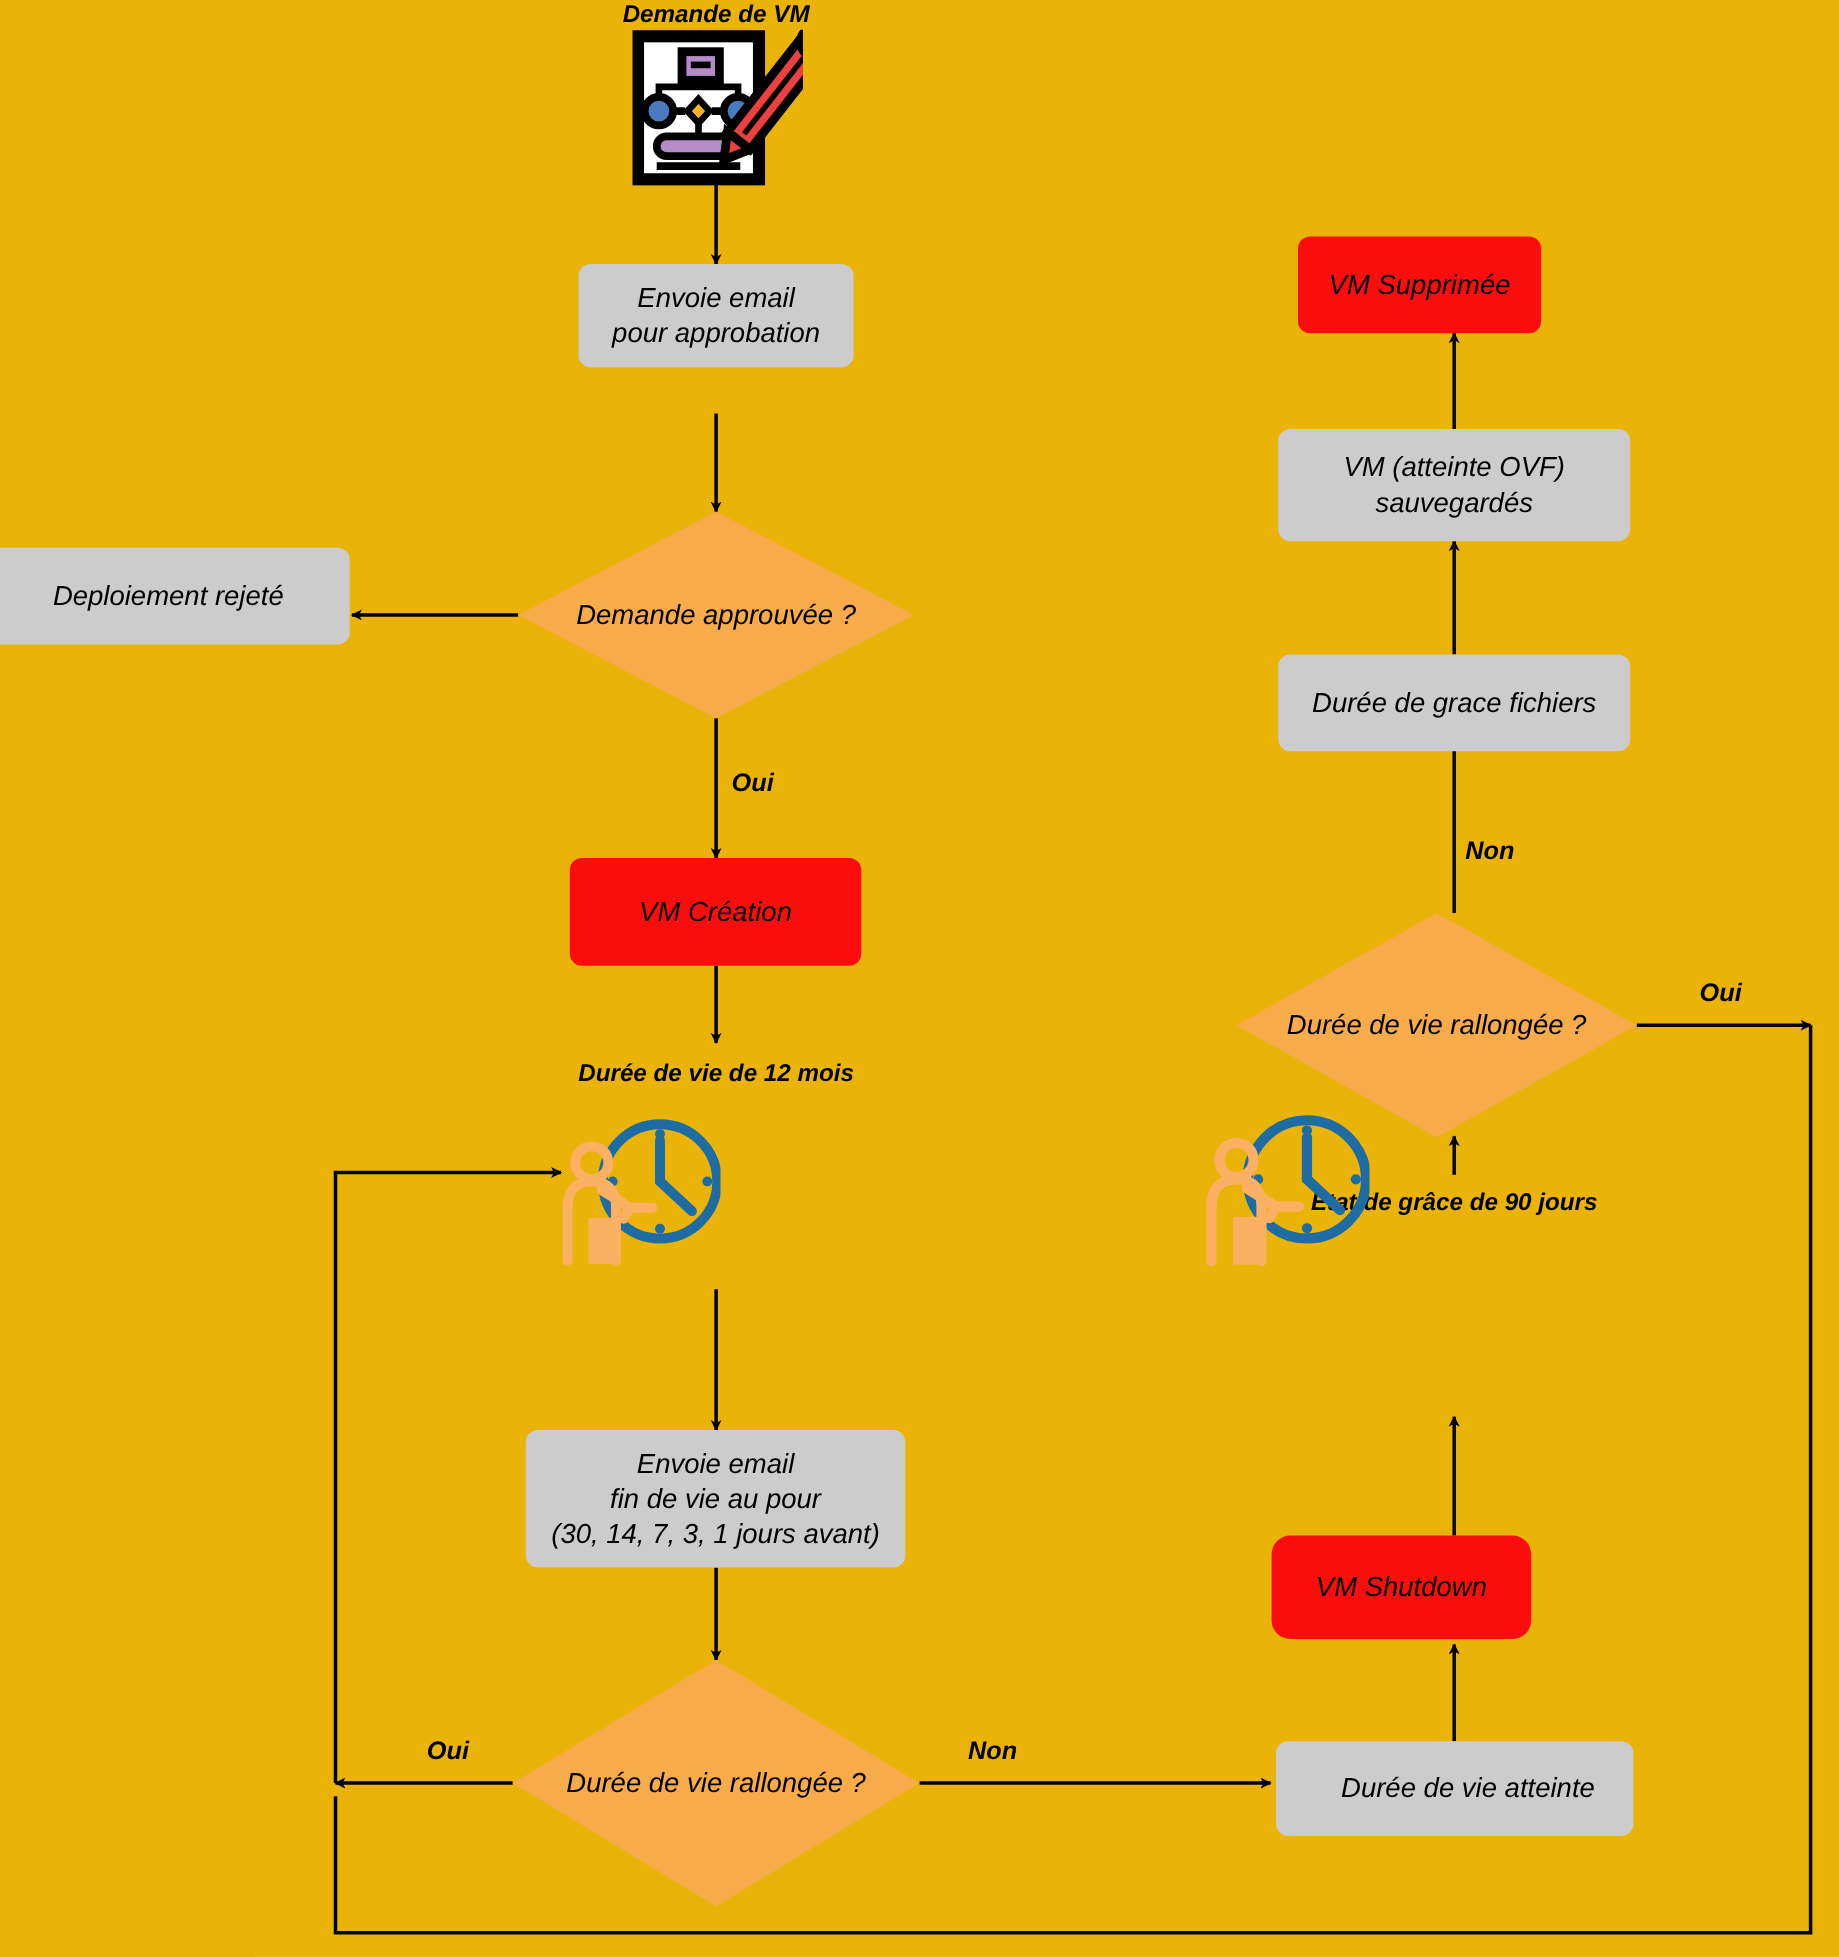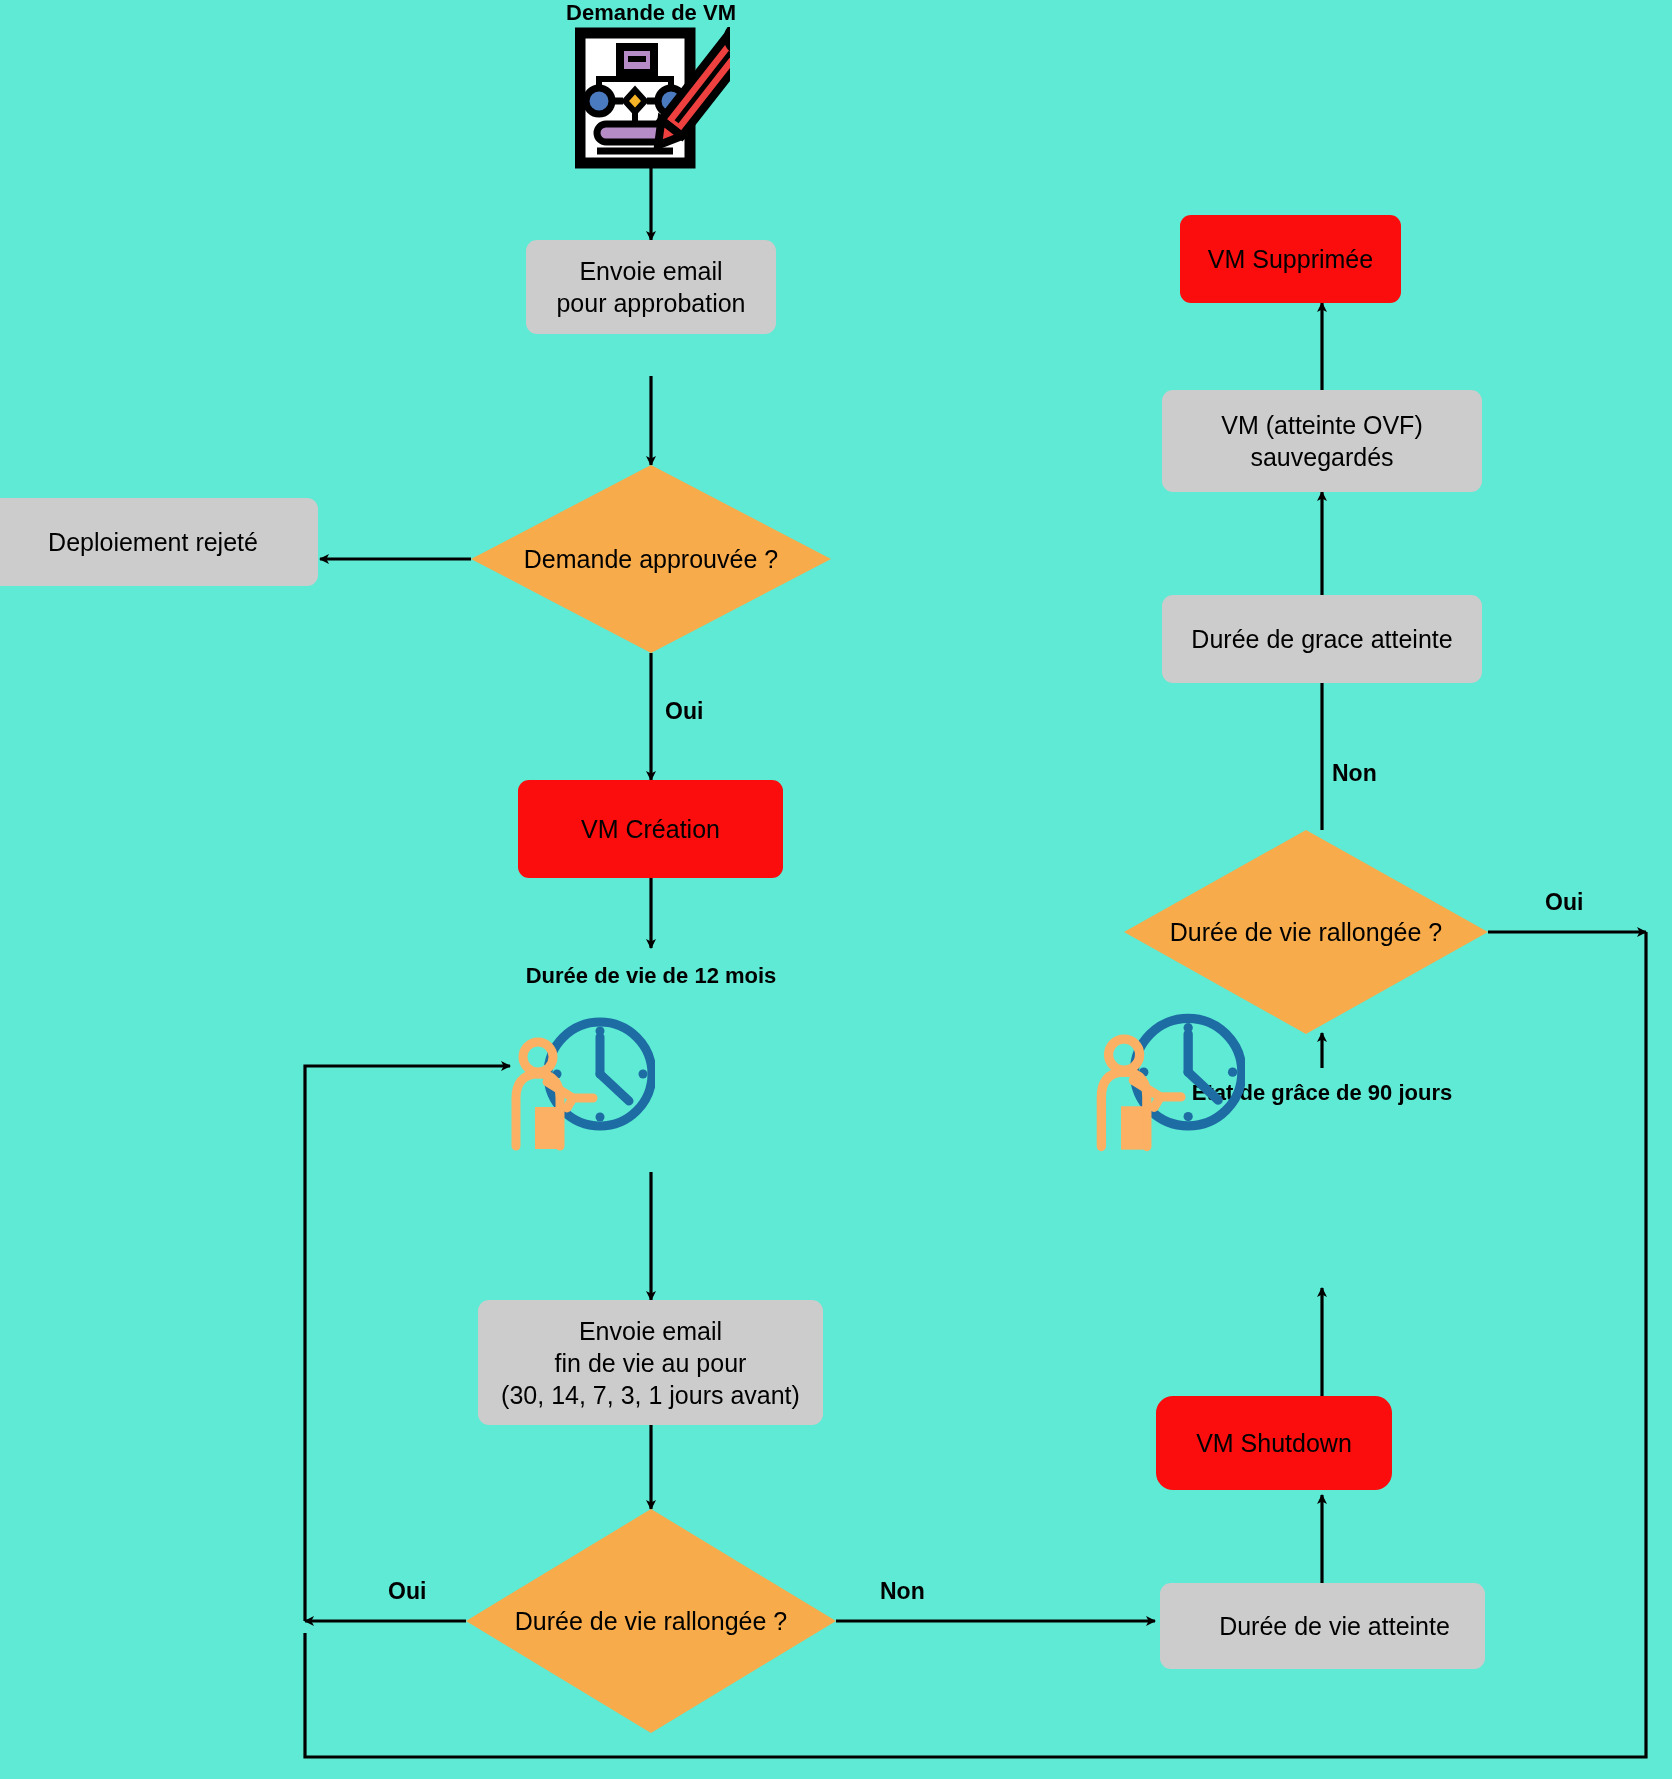--- a/index.html
+++ b/index.html
@@ -7,22 +7,23 @@
     padding: 0;
     background: #ffffff;
   }
   body {
     font-family: "Liberation Sans", sans-serif;
   }
   #stage {
     position: relative;
     width: 1672px;
     height: 1779px;
-    background: #5eead4;
+    background: #eab308;
     overflow: hidden;
+    font-style: italic;
   }
   #wires {
     position: absolute;
     left: 0; top: 0;
     width: 1672px;
     height: 1779px;
     pointer-events: none;
   }
   .node {
     position: absolute;
@@ -238,21 +239,21 @@
 
   <div class="edge-label" style="left:880px; top:1578px;">Non</div>
 
   <div class="node box red" style="left:1180px; top:215px; width:221px; height:88px;">VM Supprimée</div>
 
   <div class="node box grey" style="left:1162px; top:390px; width:320px; height:102px; flex-direction:column;">
     <span>VM (atteinte OVF)</span>
     <span>sauvegardés</span>
   </div>
 
-  <div class="node box grey" style="left:1162px; top:595px; width:320px; height:88px;">Durée de grace atteinte</div>
+  <div class="node box grey" style="left:1162px; top:595px; width:320px; height:88px;">Durée de grace fichiers</div>
 
   <div class="edge-label" style="left:1332px; top:760px;">Non</div>
 
   <div class="diamond-wrap" style="left:1124px; top:830px; width:364px; height:204px;">
     <svg width="364" height="204" viewBox="0 0 364 204">
       <polygon points="182,0 364,102 182,204 0,102" fill="#f7ab4a"></polygon>
     </svg>
     <div class="diamond-label">Durée de vie rallongée ?</div>
   </div>
 

